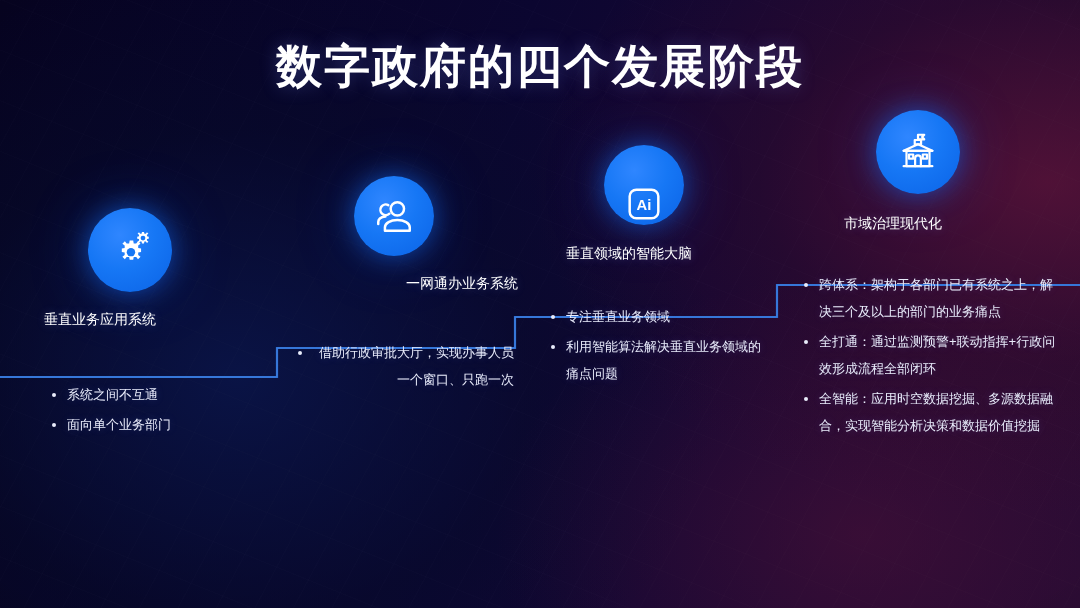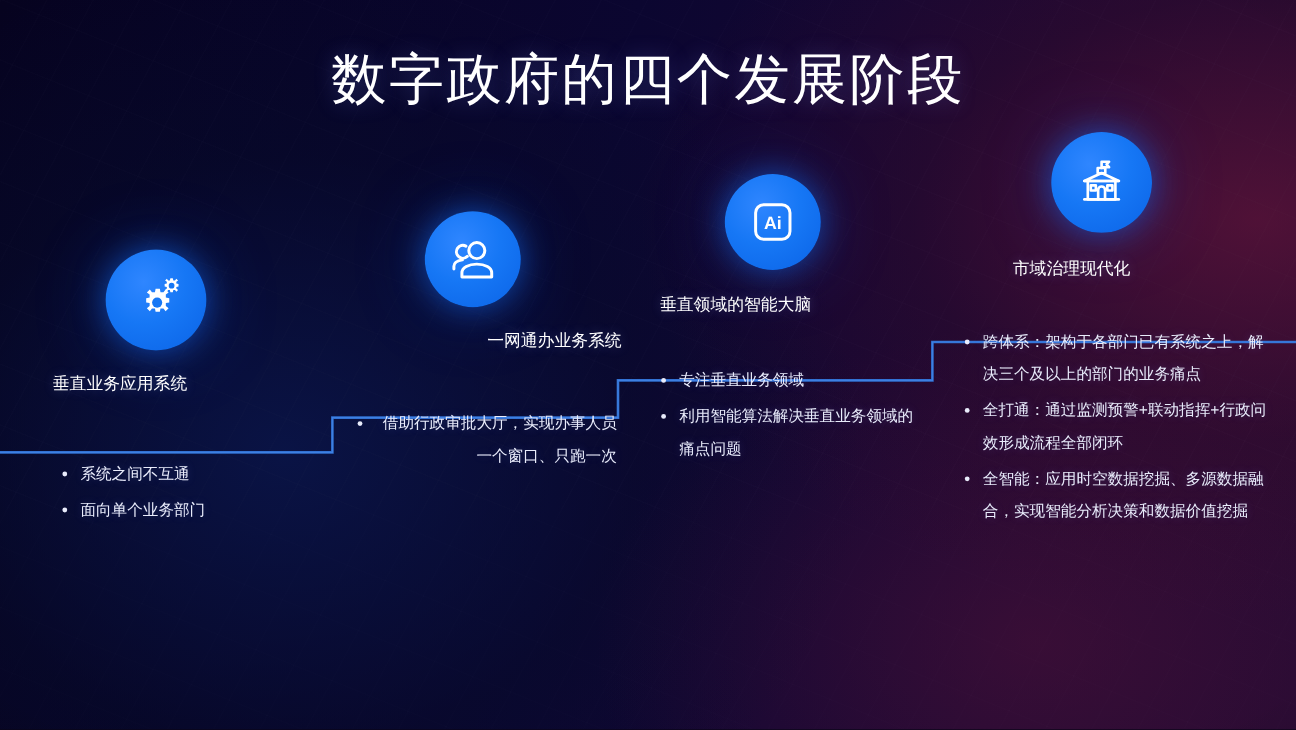--- a/index.html
+++ b/index.html
@@ -36,21 +36,21 @@
     pointer-events:none;
     opacity:.8;
   }
 
   .title {
     position:absolute;
     top:36px; left:0; width:1080px;
     text-align:center;
     color:#ffffff;
     font-size:46px;
-    font-weight:normal;
+    font-weight:bold;
     letter-spacing:2px;
     text-shadow:0 0 18px rgba(120,140,255,0.30);
     z-index:5;
   }
 
   
   .steps-svg {
     position:absolute;
     left:0; top:0;
     width:1080px; height:608px;
@@ -93,26 +93,26 @@
   }
 
   
   #stage-1 { left:0px;   top:208px; width:272px; }
   #stage-2 { left:268px; top:176px; width:250px;text-align:right; }
   #stage-3 { left:520px; top:145px; width:258px; }
   #stage-4 { left:780px; top:110px; width:300px; }
 
   #stage-1 .circle { width:84px; height:84px; margin:0 auto 0 88px; }
   #stage-2 .circle { width:80px; height:80px; margin:0 auto 0 86px; }
-  #stage-3 .circle { width:80px; height:80px; margin:0 auto 0 84px; }
+  #stage-3 .circle { width:80px; height:80px; margin:0 auto 0 84px;align-items:flex-end; }
   #stage-4 .circle { width:84px; height:84px; margin:0 auto 0 96px; }
 
   #stage-1 .stage-title { margin:19px 0 16px 44px; }
   #stage-2 .stage-title { margin:19px 0 0 39px; }
-  #stage-3 .stage-title { margin:20px 0 0 30px; }
+  #stage-3 .stage-title { margin:20px 0 0 46px; }
   #stage-4 .stage-title { margin:21px 0 0 64px; }
 
   #stage-1 .bullets { margin:52px 0 0 50px; }
   #stage-2 .bullets { margin:46px 0 0 28px; width:218px; }
   #stage-3 .bullets { margin:40px 0 0 29px; width:215px; }
   #stage-4 .bullets { margin:38px 0 0 22px; width:258px; }
 
   .icon-svg { display:block; }
 </style>
 </head>

